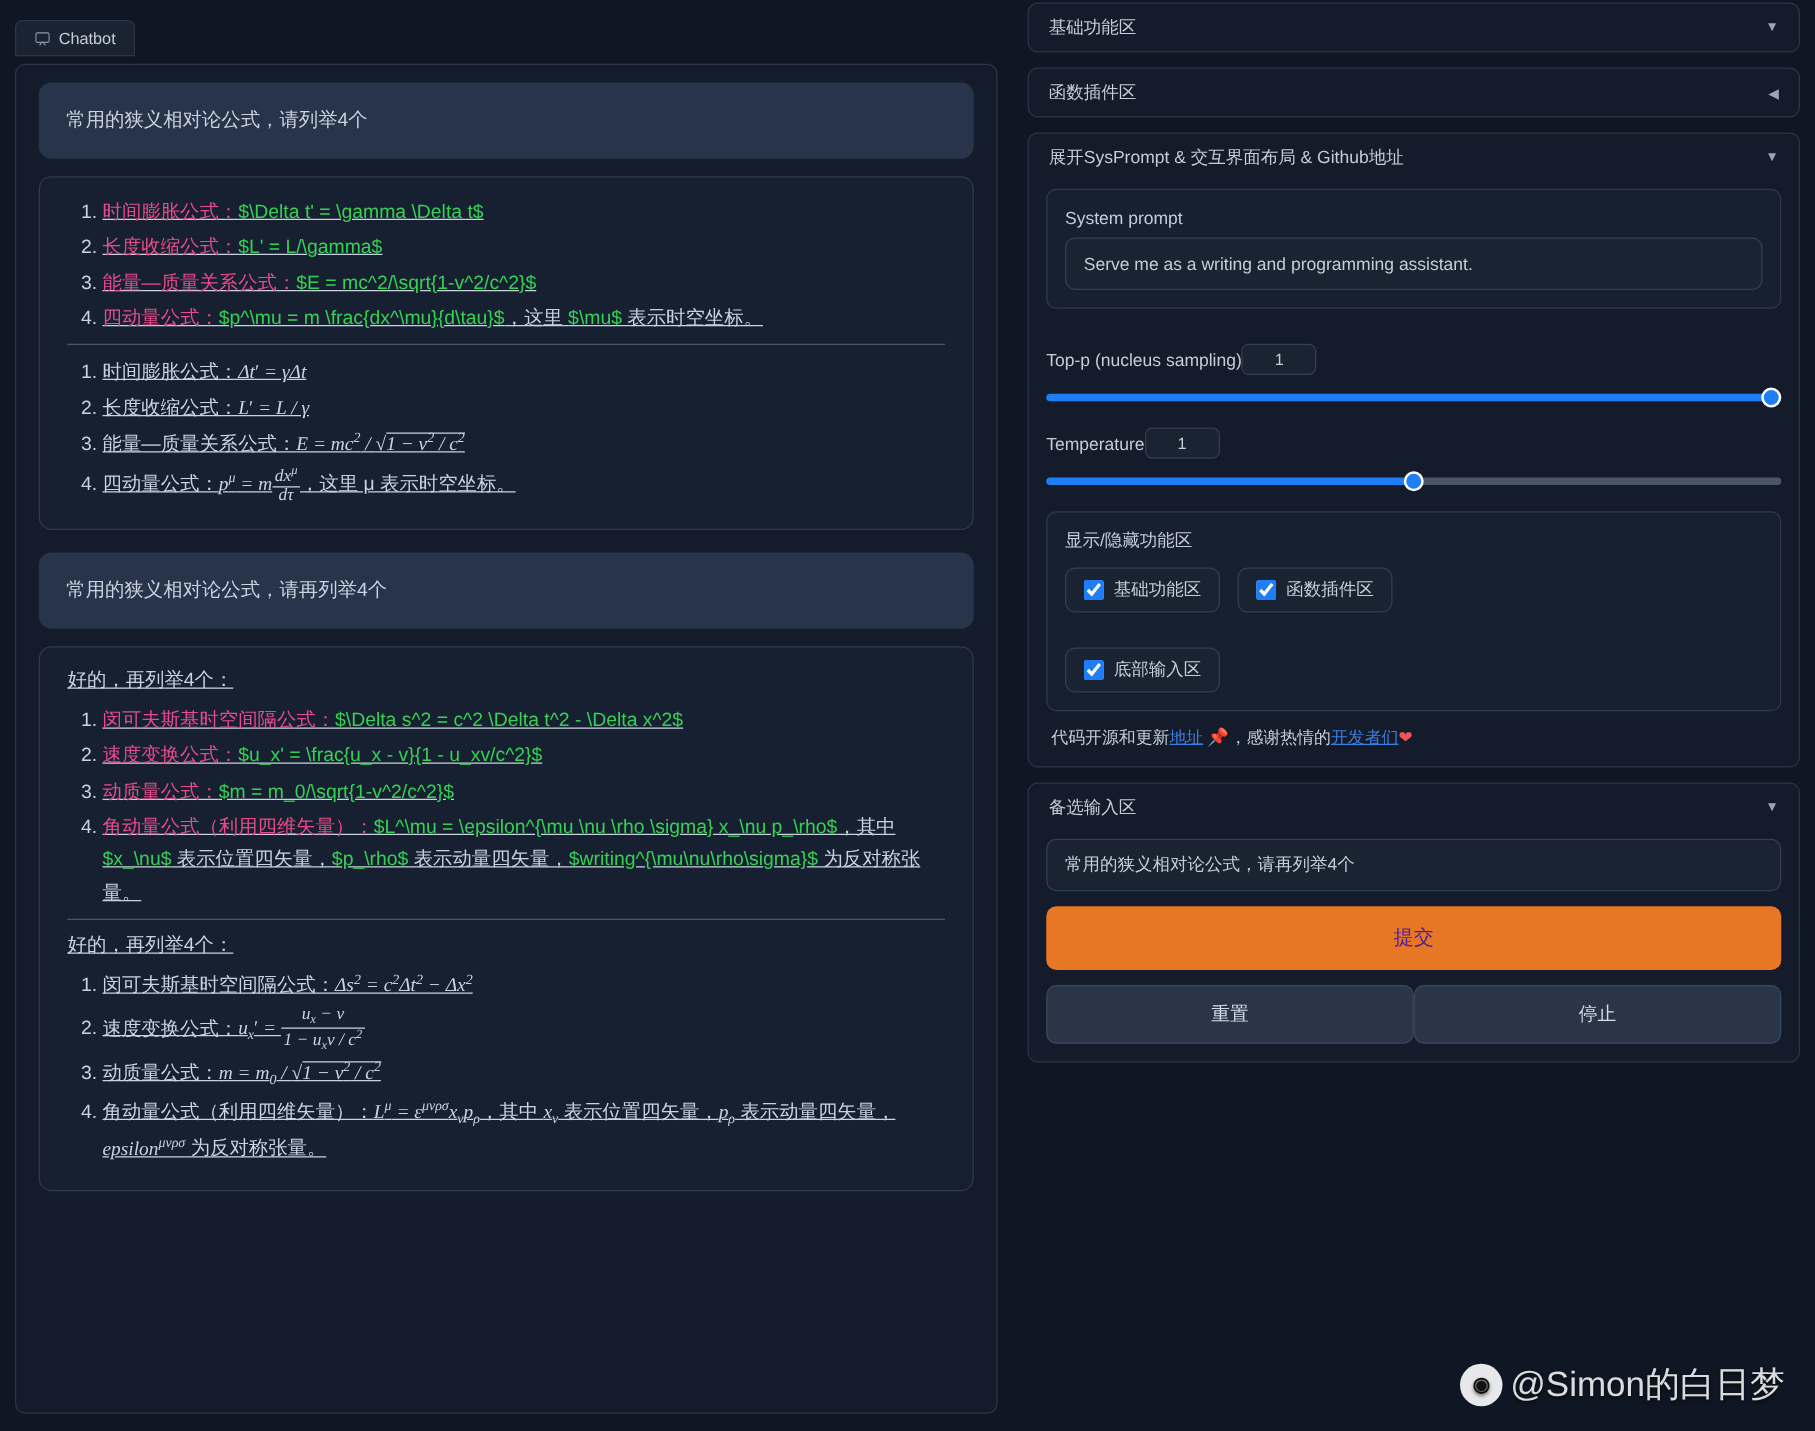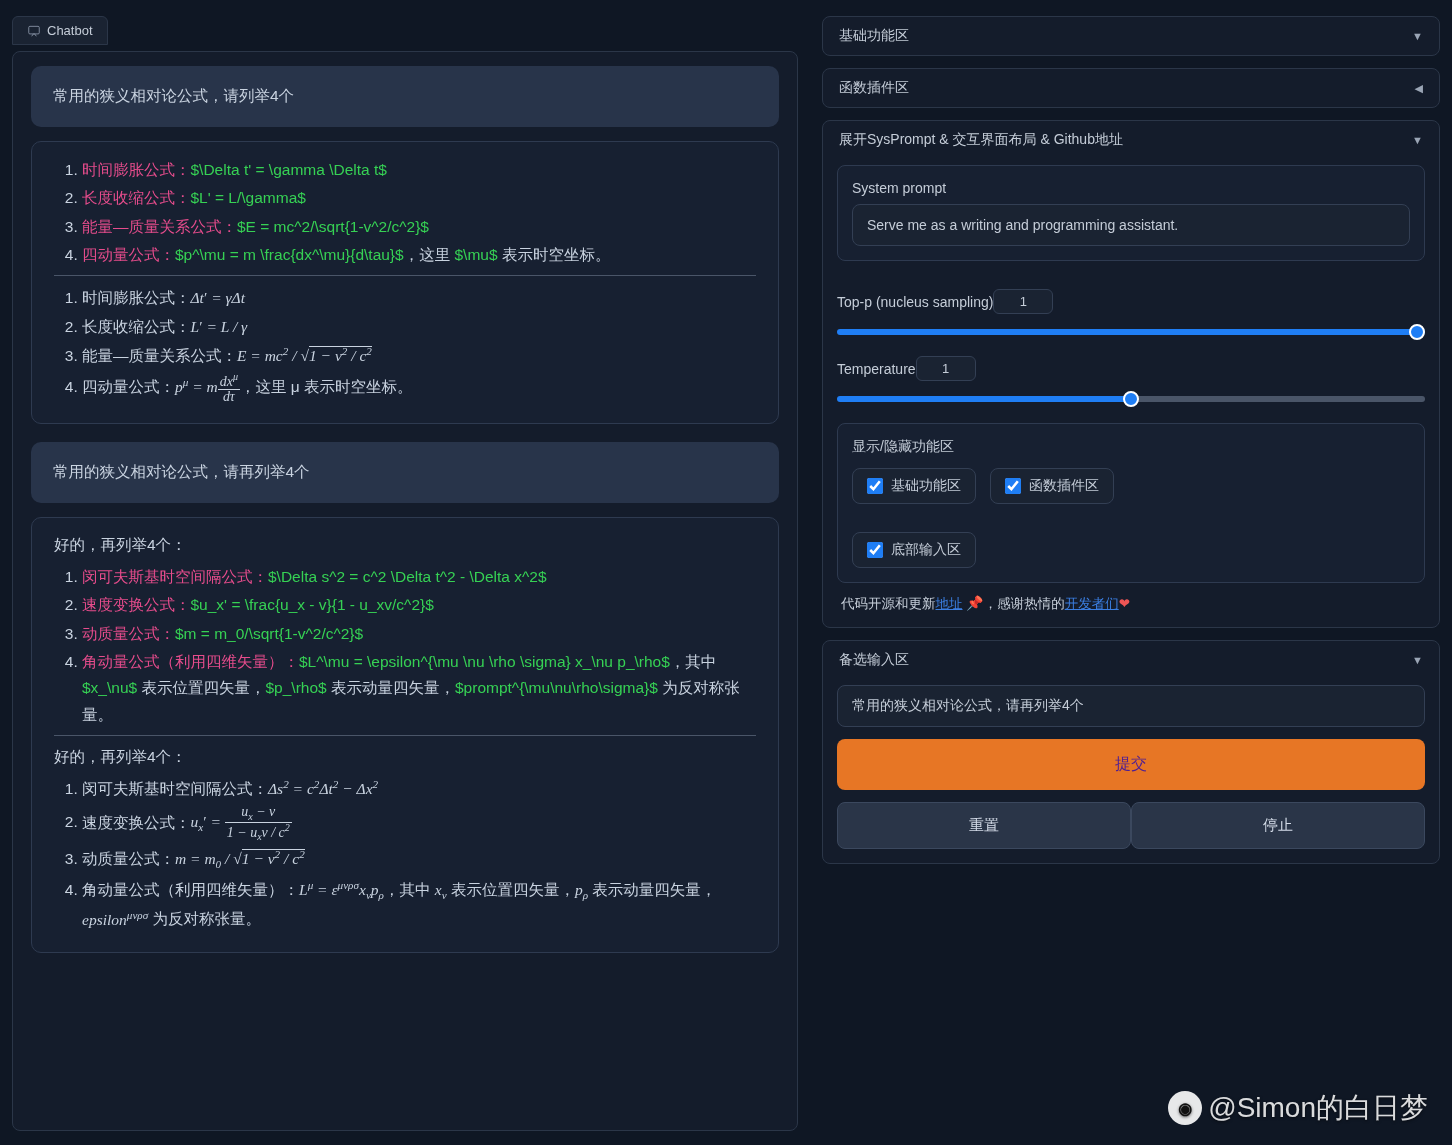--- a/index.html
+++ b/index.html
@@ -1,27 +1,27 @@
 <!DOCTYPE html>
 <html><head>
 <meta charset="utf-8">
 <style>
 * { box-sizing: border-box; margin: 0; padding: 0; }
 body { background: #0f1724; color: #c5cdd8; font-family: "Helvetica Neue", Arial, sans-serif; font-size: 14px; width: 1452px; height: 1145px; overflow: hidden; display: flex; }
 .left-panel { width: 810px; padding: 16px 12px; }
-.right-panel { flex: 1; padding: 16px 12px; display: flex; flex-direction: column; gap: 12px; }
+.right-panel { flex: 1; padding: 2px 12px; display: flex; flex-direction: column; gap: 12px; }
 
 .tab-bar { margin-bottom: 6px; }
 .tab { display: inline-flex; align-items: center; gap: 6px; background: #1a2332; border: 1px solid #2b3648; border-radius: 6px 6px 0 0; padding: 6px 14px; font-size: 13px; color: #c5cdd8; }
 .tab svg { width: 14px; height: 14px; fill: none; stroke: #8a96a8; stroke-width: 1.5; }
 
 .chat-body { background: #141c2b; border: 1px solid #2b3648; border-radius: 8px; padding: 14px 18px; height: 1080px; overflow: hidden; }
 
 .user-msg { background: #28344a; border-radius: 10px; padding: 20px 22px; margin-bottom: 14px; color: #c9d3e0; font-size: 15.5px; }
-.bot-msg { background: #172031; border: 1px solid #2e3a50; border-radius: 10px; padding: 14px 22px 18px 22px; margin-bottom: 18px; color: #c9d3e0; font-size: 15.5px; line-height: 1.7; }
+.bot-msg { background: #172031; border: 1px solid #2e3a50; border-radius: 10px; padding: 14px 22px 18px 22px; margin-bottom: 18px; color: #c9d3e0; font-size: 15.5px; line-height: 1.7; text-decoration: underline; }
 
 .ol { padding-left: 28px; }
 .ol li { padding: 1px 0; }
 .hr { border: none; border-top: 1px solid #4a5568; margin: 6px 0 8px 0; }
 
 .latex-raw { color: #36d154; }
 .prefix-red { color: #e64c8c; }
 .latex-math { font-family: "Times New Roman", serif; font-style: italic; }
 .latex-math sup, .latex-math sub { font-size: 0.72em; }
 .up { color: #c9d3e0; font-style: normal; }
@@ -107,21 +107,21 @@
     <div class="user-msg">
       <span>常用的狭义相对论公式，请再列举4个</span>
     </div>
 
     <div class="bot-msg">
       <div class="intro"><span>好的，再列举4个：</span></div>
       <ol class="ol">
         <li><span class="prefix-red">闵可夫斯基时空间隔公式：</span><span class="latex-raw">$\Delta s^2 = c^2 \Delta t^2 - \Delta x^2$</span></li>
         <li><span class="prefix-red">速度变换公式：</span><span class="latex-raw">$u_x' = \frac{u_x - v}{1 - u_xv/c^2}$</span></li>
         <li><span class="prefix-red">动质量公式：</span><span class="latex-raw">$m = m_0/\sqrt{1-v^2/c^2}$</span></li>
-        <li><span class="prefix-red">角动量公式（利用四维矢量）：</span><span class="latex-raw">$L^\mu = \epsilon^{\mu \nu \rho \sigma} x_\nu p_\rho$</span><span>，其中 </span><span class="latex-raw">$x_\nu$</span><span> 表示位置四矢量，</span><span class="latex-raw">$p_\rho$</span><span> 表示动量四矢量，</span><span class="latex-raw">$prompt^{\mu\nu\rho\sigma}$</span><span> 为反对称张量。</span></li>
+        <li><span class="prefix-red">角动量公式（利用四维矢量）：</span><span class="latex-raw">$L^\mu = \epsilon^{\mu \nu \rho \sigma} x_\nu p_\rho$</span><span>，其中 </span><span class="latex-raw">$x_\nu$</span><span> 表示位置四矢量，</span><span class="latex-raw">$p_\rho$</span><span> 表示动量四矢量，</span><span class="latex-raw">$writing^{\mu\nu\rho\sigma}$</span><span> 为反对称张量。</span></li>
       </ol>
       <hr class="hr">
       <div class="intro"><span>好的，再列举4个：</span></div>
       <ol class="ol">
         <li><span>闵可夫斯基时空间隔公式：</span><span class="latex-math">Δs<sup>2</sup> = c<sup>2</sup>Δt<sup>2</sup> − Δx<sup>2</sup></span></li>
         <li><span>速度变换公式：</span><span class="latex-math">u<sub>x</sub><span class="up">′</span> = <span class="frac"><span class="num">u<sub>x</sub> − v</span><span class="den">1 − u<sub>x</sub>v / c<sup>2</sup></span></span></span></li>
         <li><span>动质量公式：</span><span class="latex-math">m = m<sub>0</sub> / <span class="up">√</span><span style="border-top:1px solid #c9d3e0;">1 − v<sup>2</sup> / c<sup>2</sup></span></span></li>
         <li><span>角动量公式（利用四维矢量）：</span><span class="latex-math">L<sup>μ</sup> = ε<sup>μνρσ</sup>x<sub>ν</sub>p<sub>ρ</sub></span><span>，其中 </span><span class="latex-math">x<sub>ν</sub></span><span> 表示位置四矢量，</span><span class="latex-math">p<sub>ρ</sub></span><span> 表示动量四矢量，</span><span class="latex-math">epsilon<sup>μνρσ</sup></span><span> 为反对称张量。</span></li>
       </ol>
     </div>

